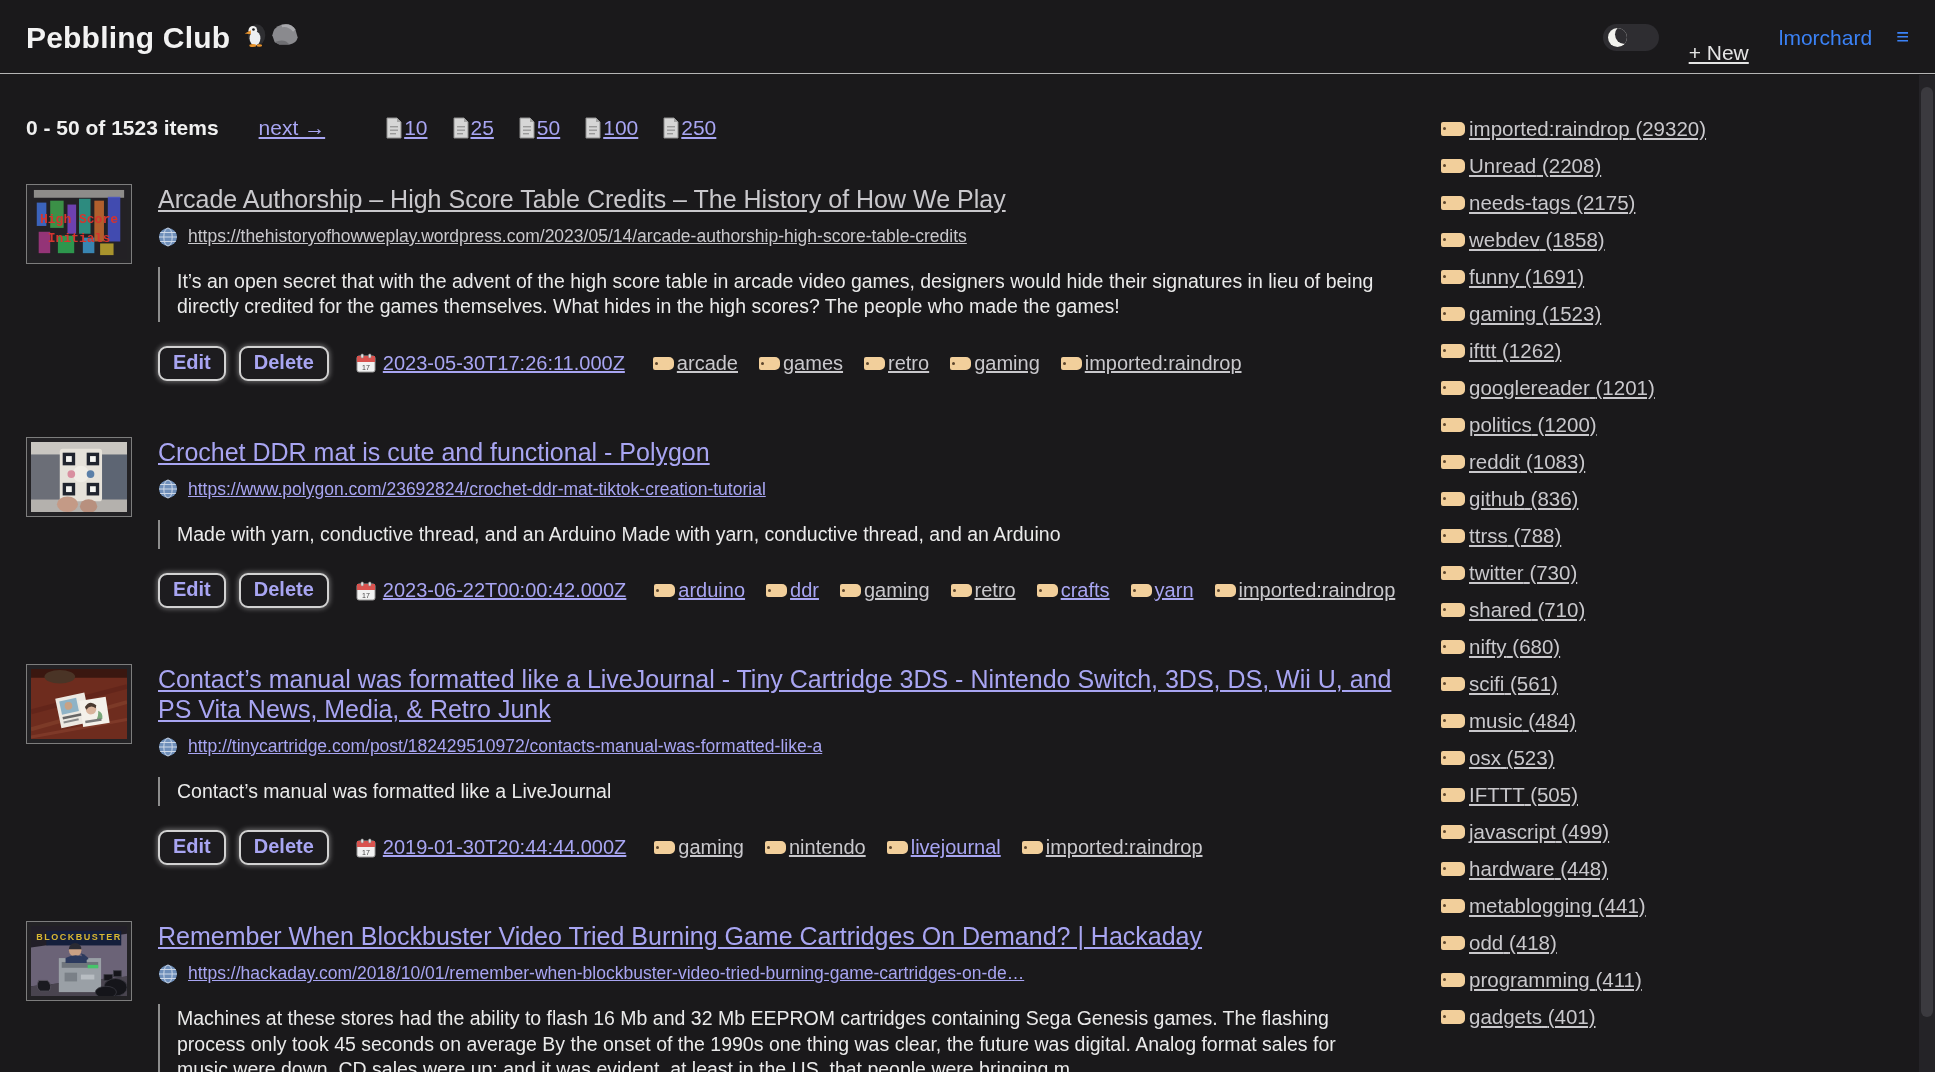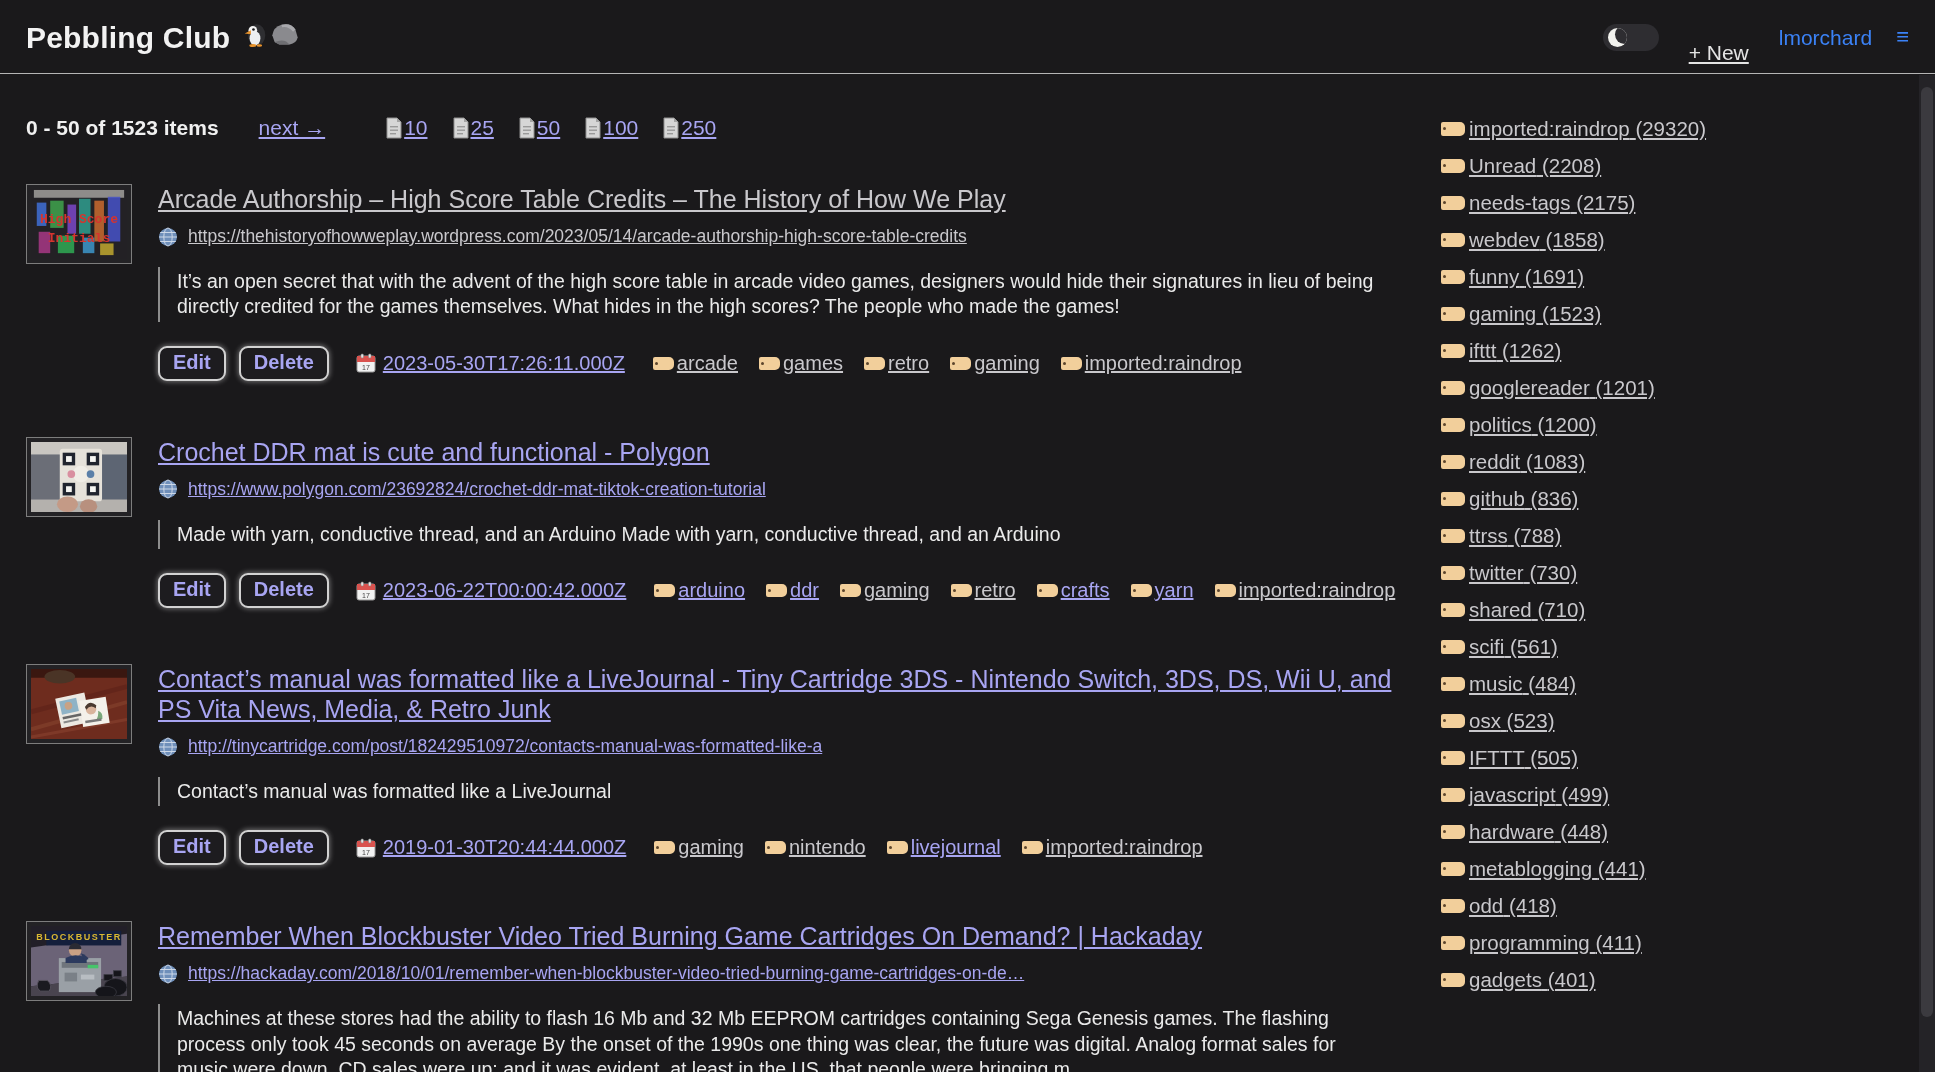--- a/index.html
+++ b/index.html
@@ -558,20 +558,24 @@
       <li class="side-row">
           <i class="tag-ic big"></i>
           <a class="side-link"><span>twitter</span> <span>(730)</span></a>
         </li>
       <li class="side-row">
           <i class="tag-ic big"></i>
           <a class="side-link"><span>shared</span> <span>(710)</span></a>
         </li>
       <li class="side-row">
           <i class="tag-ic big"></i>
+          <a class="side-link"><span>nifty</span> <span>(680)</span></a>
+        </li>
+      <li class="side-row">
+          <i class="tag-ic big"></i>
           <a class="side-link"><span>scifi</span> <span>(561)</span></a>
         </li>
       <li class="side-row">
           <i class="tag-ic big"></i>
           <a class="side-link"><span>music</span> <span>(484)</span></a>
         </li>
       <li class="side-row">
           <i class="tag-ic big"></i>
           <a class="side-link"><span>osx</span> <span>(523)</span></a>
         </li>

